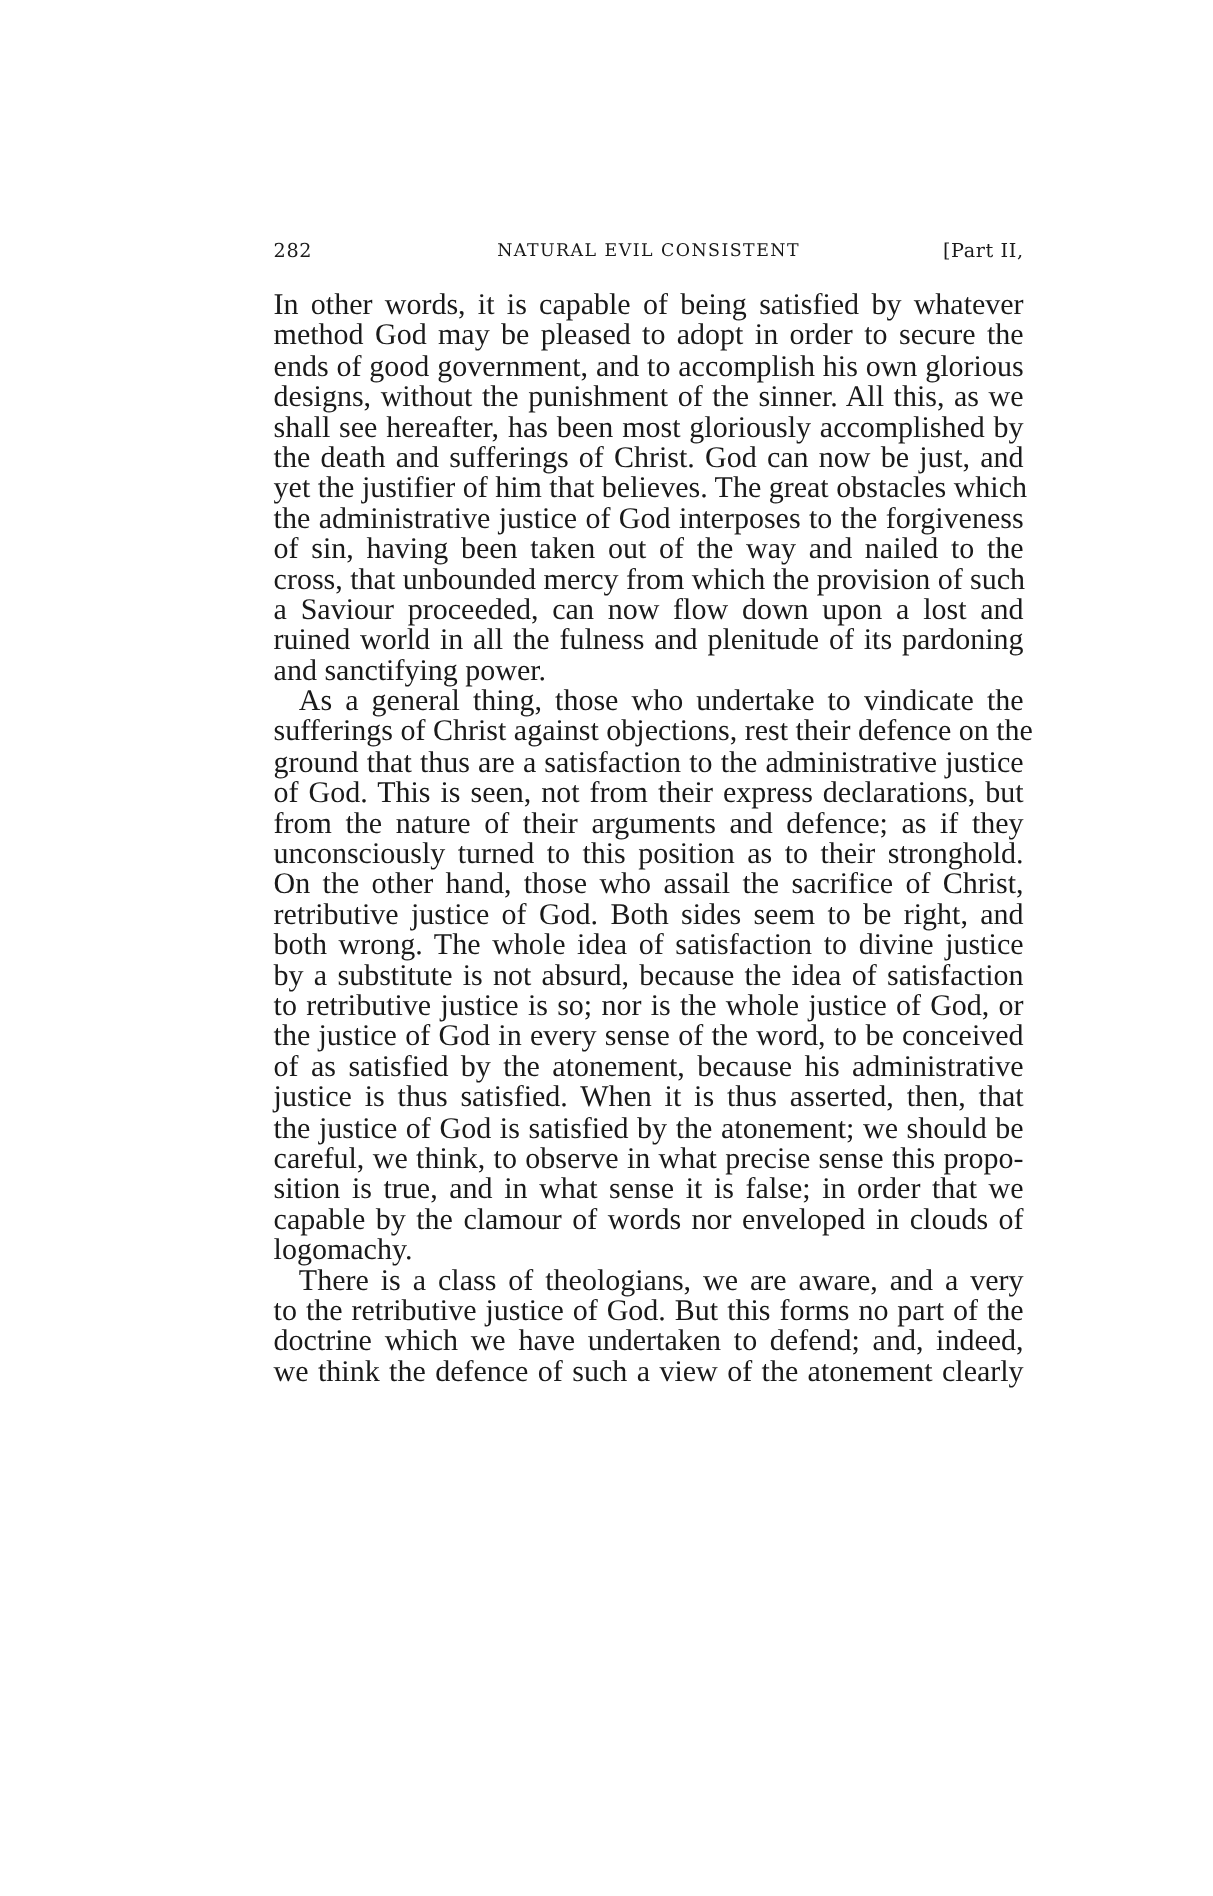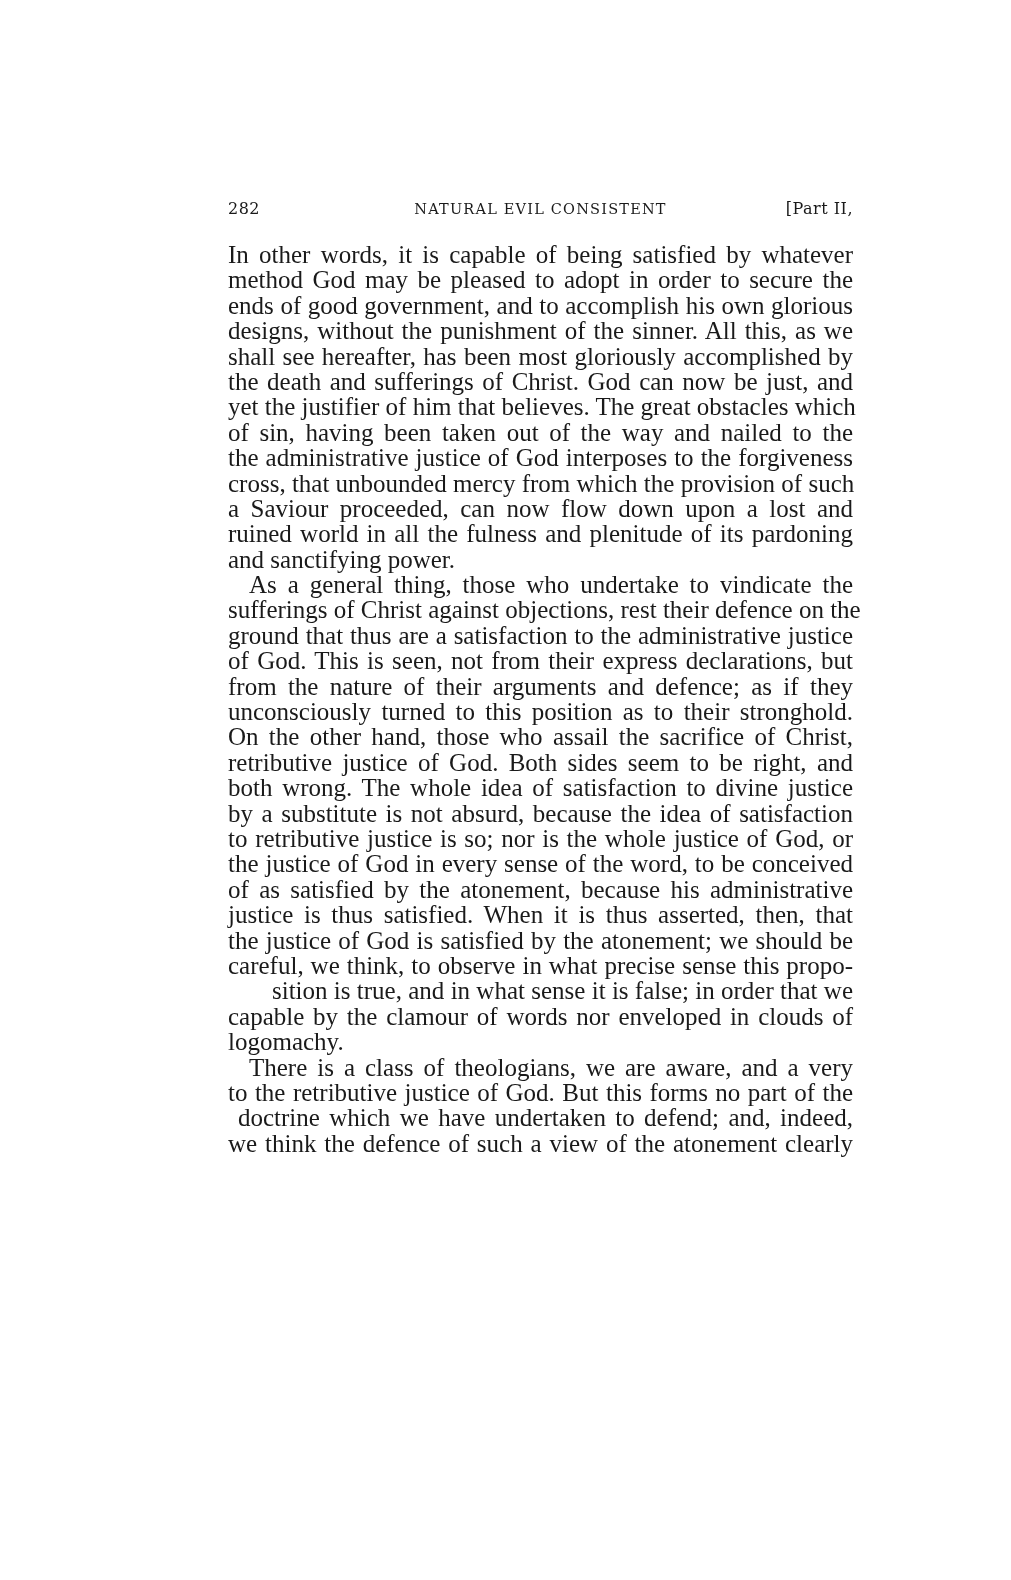--- a/index.html
+++ b/index.html
@@ -85,22 +85,22 @@
   <div class="body">
 
     <div class="para">
       <span class="line" style="white-space: nowrap;">In other words, it is capable of being satisfied by whatever</span>
       <span class="line" style="white-space: nowrap;">method God may be pleased to adopt in order to secure the</span>
       <span class="line" style="white-space: nowrap;">ends of good government, and to accomplish his own glorious</span>
       <span class="line" style="white-space: nowrap;">designs, without the punishment of the sinner.  All this, as we</span>
       <span class="line" style="white-space: nowrap;">shall see hereafter, has been most gloriously accomplished by</span>
       <span class="line" style="white-space: nowrap;">the death and sufferings of Christ.  God can now be just, and</span>
       <span class="line" style="white-space: nowrap;">yet the justifier of him that believes.  The great obstacles which</span>
+      <span class="line" style="white-space: nowrap;">the administrative justice of God interposes to the forgiveness</span>
       <span class="line" style="white-space: nowrap;">of sin, having been taken out of the way and nailed to the</span>
-      <span class="line" style="white-space: nowrap;">the administrative justice of God interposes to the forgiveness</span>
       <span class="line" style="white-space: nowrap;">cross, that unbounded mercy from which the provision of such</span>
       <span class="line" style="white-space: nowrap;">a Saviour proceeded, can now flow down upon a lost and</span>
       <span class="line" style="white-space: nowrap;">ruined world in all the fulness and plenitude of its pardoning</span>
       <span class="line last" style="white-space: nowrap;">and sanctifying power.</span>
     </div>
 
     <div class="para">
       <span class="line indent" style="white-space: nowrap;">As a general thing, those who undertake to vindicate the</span>
       <span class="line" style="white-space: nowrap;">sufferings of Christ against objections, rest their defence on the</span>
       <span class="line" style="white-space: nowrap;">ground that thus are a satisfaction to the administrative justice</span>
@@ -110,25 +110,25 @@
       <span class="line" style="white-space: nowrap;">On the other hand, those who assail the sacrifice of Christ,</span>
       <span class="line" style="white-space: nowrap;">retributive justice of God.  Both sides seem to be right, and</span>
       <span class="line" style="white-space: nowrap;">both wrong.  The whole idea of satisfaction to divine justice</span>
       <span class="line" style="white-space: nowrap;">by a substitute is not absurd, because the idea of satisfaction</span>
       <span class="line" style="white-space: nowrap;">to retributive justice is so; nor is the whole justice of God, or</span>
       <span class="line" style="white-space: nowrap;">the justice of God in every sense of the word, to be conceived</span>
       <span class="line" style="white-space: nowrap;">of as satisfied by the atonement, because his administrative</span>
       <span class="line" style="white-space: nowrap;">justice is thus satisfied.  When it is thus asserted, then, that</span>
       <span class="line" style="white-space: nowrap;">the justice of God is satisfied by the atonement; we should be</span>
       <span class="line" style="white-space: nowrap;">careful, we think, to observe in what precise sense this propo-</span>
-      <span class="line" style="white-space: nowrap; margin-left: 44px;">sition is true, and in what sense it is false; in order that we</span>
+      <span class="line" style="white-space: nowrap;">sition is true, and in what sense it is false; in order that we</span>
       <span class="line" style="white-space: nowrap;">capable by the clamour of words nor enveloped in clouds of</span>
       <span class="line last" style="white-space: nowrap;">logomachy.</span>
     </div>
 
     <div class="para">
       <span class="line indent" style="white-space: nowrap;">There is a class of theologians, we are aware, and a very</span>
       <span class="line" style="white-space: nowrap;">to the retributive justice of God.  But this forms no part of the</span>
-      <span class="line" style="white-space: nowrap; margin-left: 10px;">doctrine which we have undertaken to defend; and, indeed,</span>
+      <span class="line" style="white-space: nowrap;">doctrine which we have undertaken to defend; and, indeed,</span>
       <span class="line" style="white-space: nowrap;">we think the defence of such a view of the atonement clearly</span>
     </div>
   </div>
 </div>
 
 </body></html>

